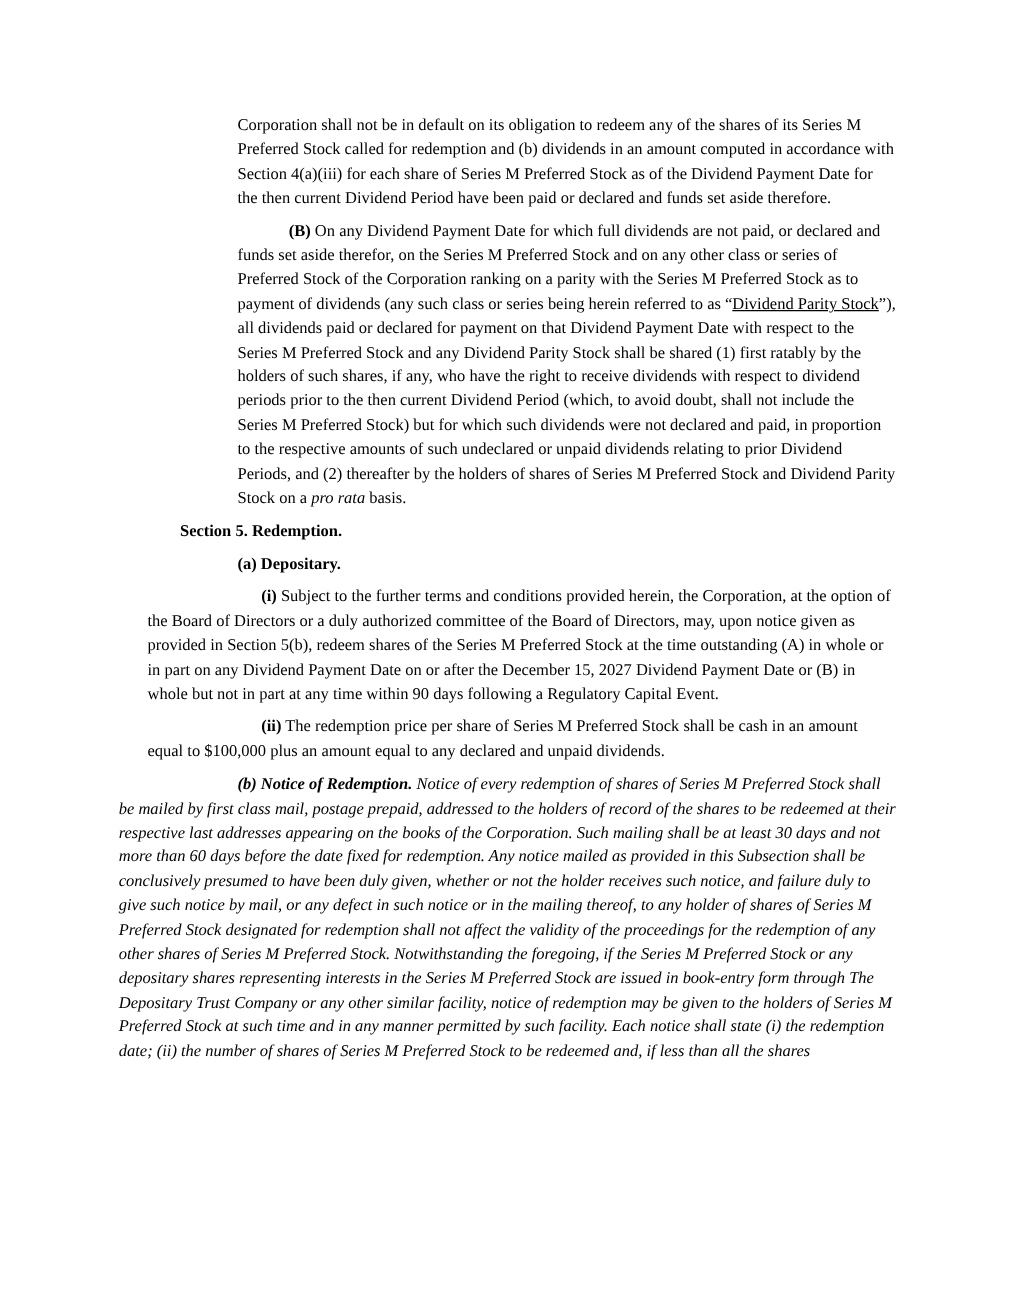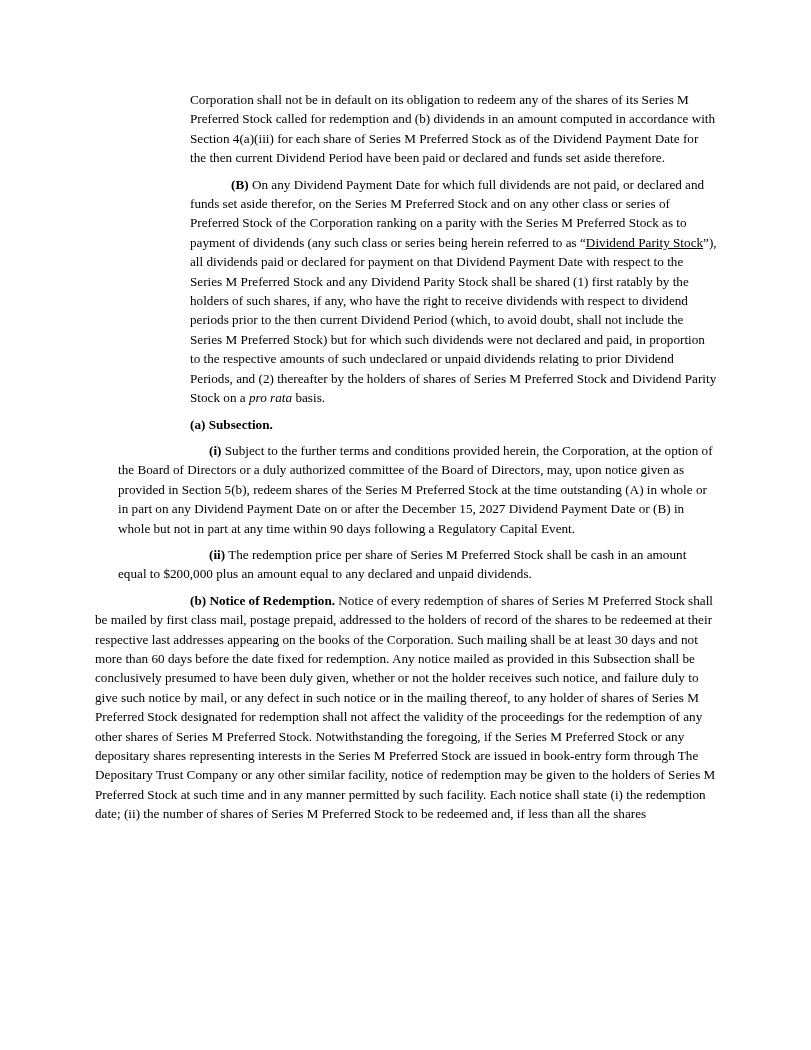--- a/index.html
+++ b/index.html
@@ -24,21 +24,21 @@
   .para { margin: 0 0 7px 0; text-align: left; }
   
   .indent-block { margin-left: 95px; }
   .fi-40 { text-indent: 41px; }
   
   .h-sec { margin-left: 49px; font-weight: bold; }
   .h-sub { margin-left: 95px; font-weight: bold; }
   
   .p-roman { margin-left: 23px; text-indent: 91px; }
   
-  .p-notice { text-indent: 95px; }
+  .p-notice { text-indent: 95px; font-style: italic; }
   b { font-weight: bold; }
   .u { text-decoration: underline; }
   .it { font-style: italic; }
   .footer {
     position: absolute;
     left: 0;
     right: 0;
     top: 967px;
     text-align: right;
   }
@@ -46,26 +46,27 @@
 </head>
 <body>
 
 <div class="page">
   <div class="content">
 
     <p class="para indent-block"><span>Corporation shall not be in default on its obligation to redeem any of the shares of its Series M Preferred Stock called for redemption and (b) dividends in an amount computed in accordance with Section 4(a)(iii) for each share of Series M Preferred Stock as of the Dividend Payment Date for the then current Dividend Period have been paid or declared and funds set aside therefore.</span></p>
 
     <p class="para indent-block fi-40"><b>(B)</b><span> On any Dividend Payment Date for which full dividends are not paid, or declared and funds set aside therefor, on the Series M Preferred Stock and on any other class or series of Preferred Stock of the Corporation ranking on a parity with the Series M Preferred Stock as to payment of dividends (any such class or series being herein referred to as “</span><span class="u">Dividend Parity Stock</span><span>”), all dividends paid or declared for payment on that Dividend Payment Date with respect to the Series M Preferred Stock and any Dividend Parity Stock shall be shared (1) first ratably by the holders of such shares, if any, who have the right to receive dividends with respect to dividend periods prior to the then current Dividend Period (which, to avoid doubt, shall not include the Series M Preferred Stock) but for which such dividends were not declared and paid, in proportion to the respective amounts of such undeclared or unpaid dividends relating to prior Dividend Periods, and (2) thereafter by the holders of shares of Series M Preferred Stock and Dividend Parity Stock on a </span><span class="it">pro rata</span><span> basis.</span></p>
 
+    <p class="para h-sec">Section 5. Redemption.</p>
 
-    <p class="para h-sub">(a) Subsection.</p>
+    <p class="para h-sub">(a) Depositary.</p>
 
     <p class="para p-roman"><b>(i)</b><span> Subject to the further terms and conditions provided herein, the Corporation, at the option of the Board of Directors or a duly authorized committee of the Board of Directors, may, upon notice given as provided in Section 5(b), redeem shares of the Series M Preferred Stock at the time outstanding (A) in whole or in part on any Dividend Payment Date on or after the December 15, 2027 Dividend Payment Date or (B) in whole but not in part at any time within 90 days following a Regulatory Capital Event.</span></p>
 
-    <p class="para p-roman"><b>(ii)</b><span> The redemption price per share of Series M Preferred Stock shall be cash in an amount equal to $200,000 plus an amount equal to any declared and unpaid dividends.</span></p>
+    <p class="para p-roman"><b>(ii)</b><span> The redemption price per share of Series M Preferred Stock shall be cash in an amount equal to $100,000 plus an amount equal to any declared and unpaid dividends.</span></p>
 
 
     <p class="para p-notice"><b>(b) Notice of Redemption.</b><span>  Notice of every redemption of shares of Series M Preferred Stock shall be mailed by first class mail, postage prepaid, addressed to the holders of record of the shares to be redeemed at their respective last addresses appearing on the books of the Corporation.  Such mailing shall be at least 30 days and not more than 60 days before the date fixed for redemption.  Any notice mailed as provided in this Subsection shall be conclusively presumed to have been duly given, whether or not the holder receives such notice, and failure duly to give such notice by mail, or any defect in such notice or in the mailing thereof, to any holder of shares of Series M Preferred Stock designated for redemption shall not affect the validity of the proceedings for the redemption of any other shares of Series M Preferred Stock.  Notwithstanding the foregoing, if the Series M Preferred Stock or any depositary shares representing interests in the Series M Preferred Stock are issued in book-entry form through The Depositary Trust Company or any other similar facility, notice of redemption may be given to the holders of Series M Preferred Stock at such time and in any manner permitted by such facility.  Each notice shall state (i) the redemption date; (ii) the number of shares of Series M Preferred Stock to be redeemed and, if less than all the shares</span></p>
 
   </div>
 
   <div class="footer">- 72 -</div>
 </div>
 
 </body></html>

